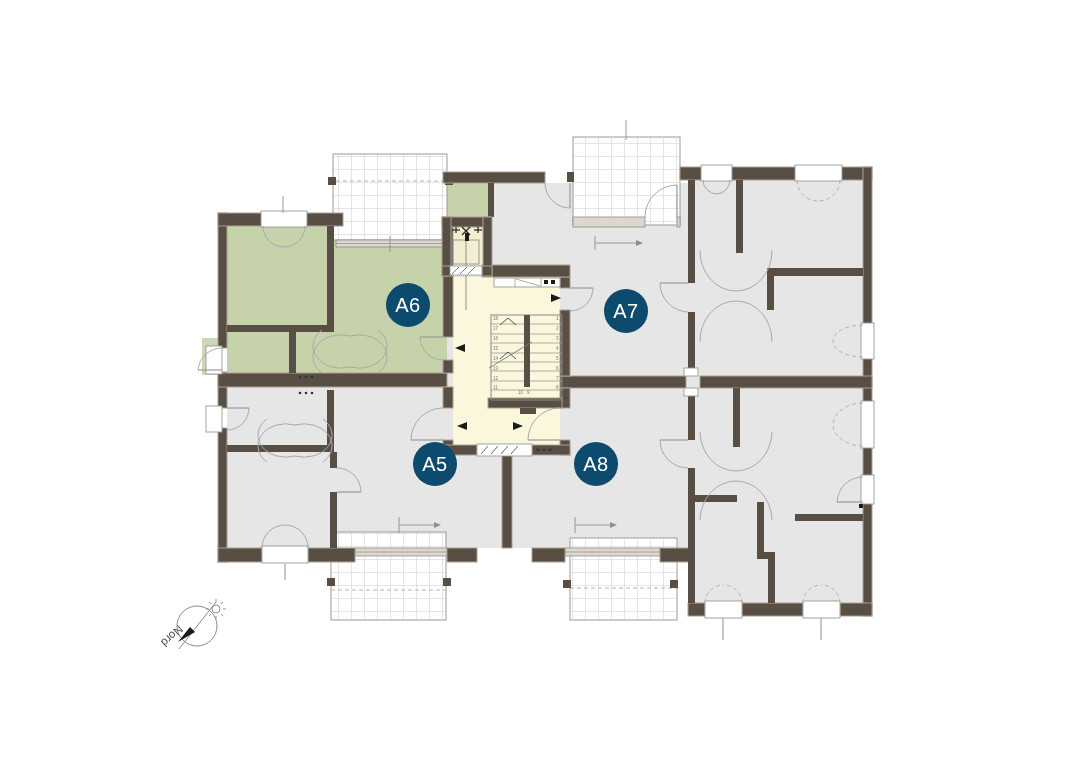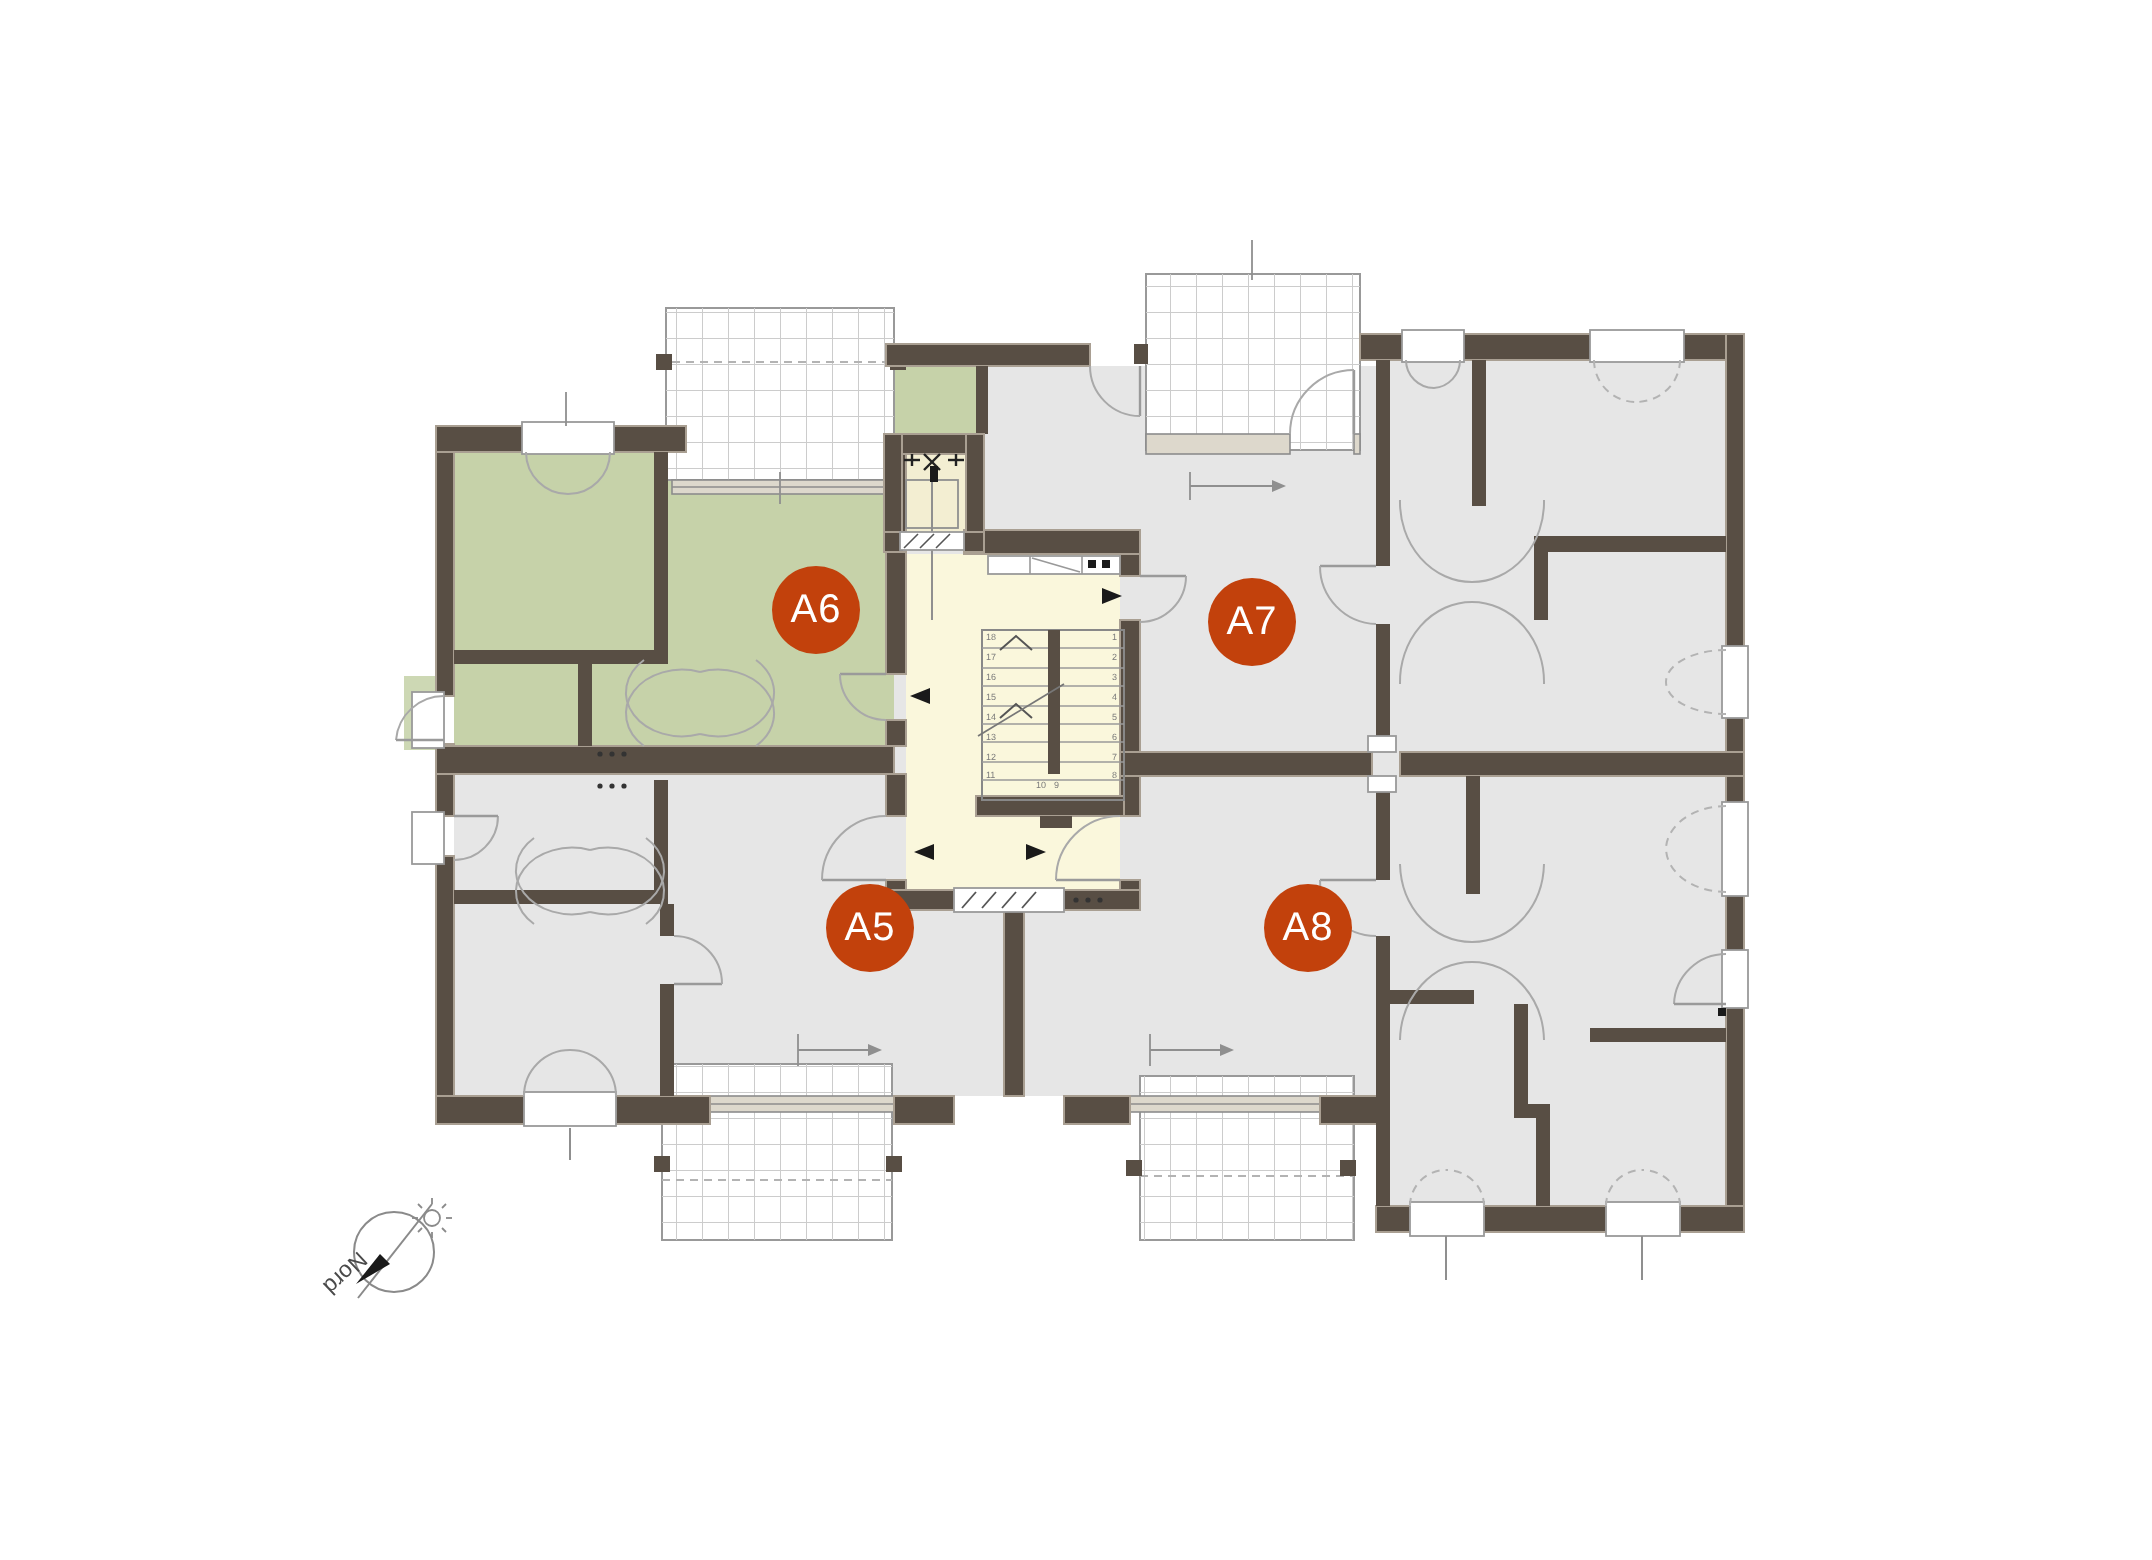--- a/index.html
+++ b/index.html
@@ -12,21 +12,21 @@
   .thin{fill:none;stroke:#8f8f8f;stroke-width:1;}
   .arc{fill:none;stroke:#a9a9a9;stroke-width:1;}
   .dash{fill:none;stroke:#b3b3b3;stroke-width:1;stroke-dasharray:4 3;}
   .leaf{fill:none;stroke:#9a9a9a;stroke-width:1.2;}
   .glass{fill:#ddd8cc;stroke:#8c8c8c;stroke-width:.8;}
   .box{fill:#ffffff;stroke:#9a9a9a;stroke-width:.9;}
   .blk{fill:#1a1a1a;}
   .tick{stroke:#8f8f8f;stroke-width:.9;}
   
   .badge{position:absolute;width:44px;height:44px;border-radius:50%;
-         background:#c2410c;color:#fff;display:flex;align-items:center;justify-content:center;
+         background:#0c4a6e;color:#fff;display:flex;align-items:center;justify-content:center;
          font-size:20px;letter-spacing:.5px;}
   
   #nord-label{position:absolute;left:148px;top:630px;width:48px;text-align:center;
               color:#4a4a4a;font-size:11.5px;transform:rotate(137deg);}
   
   .numcol{position:absolute;display:flex;flex-direction:column;justify-content:space-between;
           font-size:4.5px;color:#7a7a7a;line-height:1;}
   .numrow{position:absolute;display:flex;flex-direction:row;gap:4px;
           font-size:4.5px;color:#7a7a7a;line-height:1;}
   #stair-nums-left{left:493px;top:317px;height:74px;}
@@ -371,21 +371,21 @@
           <line x1="221" y1="604" x2="223" y2="602"></line>
       <line x1="211" y1="614" x2="209" y2="616"></line>
           <line x1="221" y1="614" x2="223" y2="616"></line>
     </g>
   </g>
 </svg>
 
 <div class="badge" style="left:386px;top:283px">A6</div>
 <div class="badge" style="left:604px;top:289px">A7</div>
 <div class="badge" style="left:413px;top:442px">A5</div>
-<div class="badge" style="left:632px;top:442px">A8</div>
+<div class="badge" style="left:574px;top:442px">A8</div>
 
 <span id="nord-label">Nord</span>
 
 <div id="stair-nums-left" class="numcol">
       <span>18</span>
       <span>17</span>
       <span>16</span>
       <span>15</span>
       <span>14</span>
       <span>13</span>

